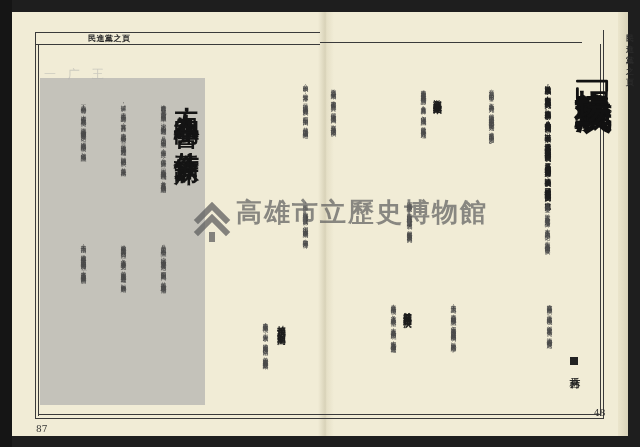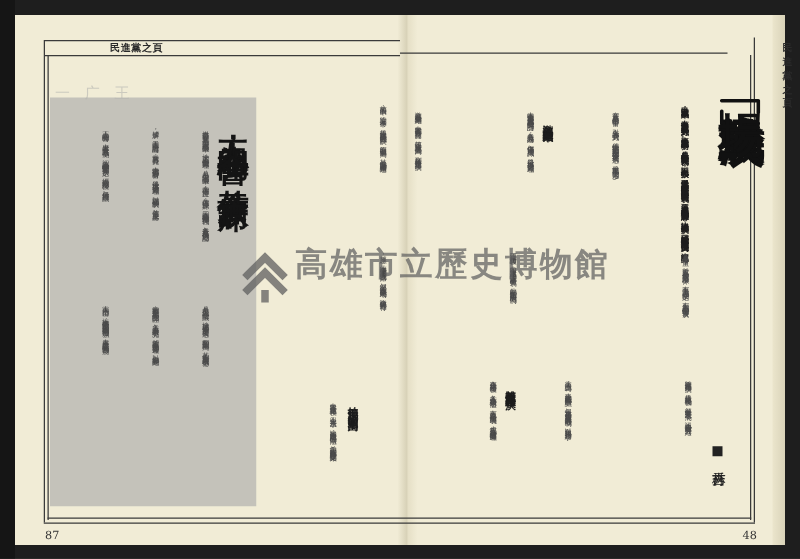--- a/index.html
+++ b/index.html
@@ -99,21 +99,21 @@
 <div class="col-text" style="left:322px; top:85px; width:16px; height:100px;">激烈爭論毫無結果，中常委們各自堅持己見，使得會議一度陷入僵局，直到最後才決定採用表決。</div>
 
 <div class="col-text" style="left:420px; top:198px; width:132px; height:90px;">在八月十日中常會上，雙方人馬對於代表人選爭論不休，有人主張由五人小組決定，有人則認為應交由中常會表決。</div>
 <div class="col-text" style="left:322px; top:198px; width:92px; height:90px;">經過一番討論後，中常會決定以不記名投票方式選出十名代表，此舉開創了黨內表決的先例。</div>
 
 <div class="col-text" style="left:462px; top:300px; width:92px; height:110px;">雙方僵持動用表決，最後結果揭曉後，部分中常委表示不滿，認為表決過程有欠周延。</div>
 <div class="subhead" style="left:402px; top:305px;">雙方僵持動用表決</div>
 <div class="col-text" style="left:322px; top:300px; width:76px; height:110px;">在表決結果出爐後，各方人士紛紛表示看法，有人認為這是民主的表現，也有人認為應該更審慎處理。</div>
 <div class="col-text" style="left:418px; top:300px; width:40px; height:110px;">黨內人士認為，表決雖然能夠解決爭議，但長遠來看仍需建立更好的溝通機制，以免日後再起紛爭。</div>
 
-<div class="page-num" style="left:594px; top:424px;text-align:center;">48</div>
+<div class="page-num" style="left:594px; top:408px;text-align:center;">48</div>
 
 <div class="watermark">
   <svg class="wm-logo" viewBox="0 0 40 46">
     <g fill="none" stroke="rgba(95,95,95,0.75)" stroke-width="6" stroke-linecap="square">
       <path d="M6 22 L20 8 L34 22"></path>
       <path d="M6 34 L20 20 L34 34"></path>
     </g>
     <rect x="17" y="34" width="6" height="10" fill="rgba(95,95,95,0.75)"></rect>
   </svg>
   <div>

